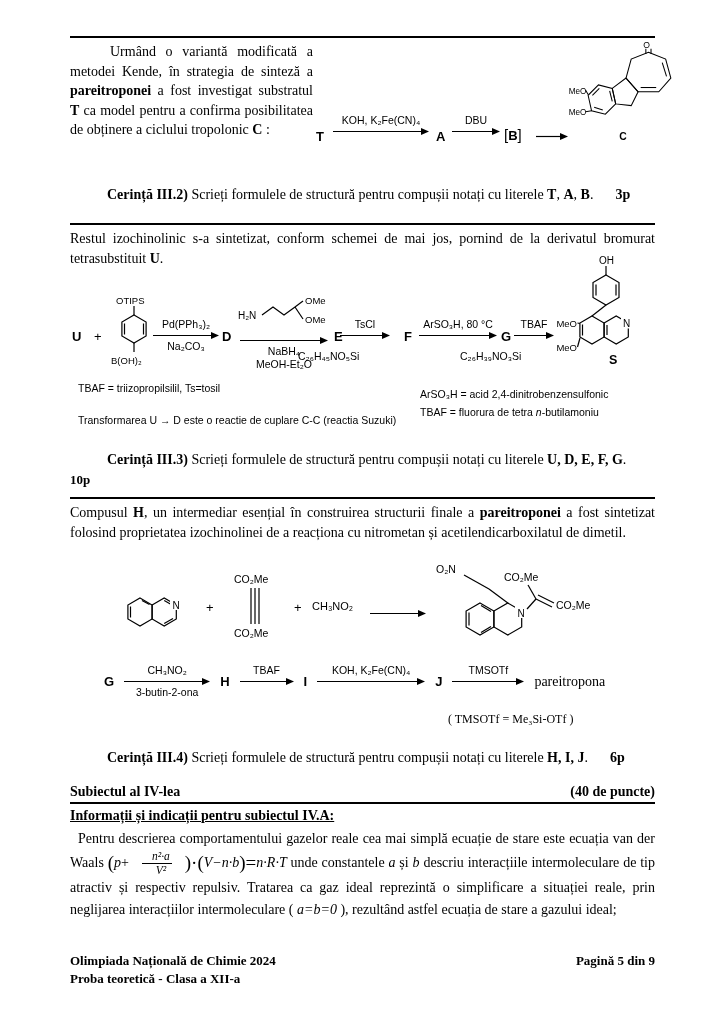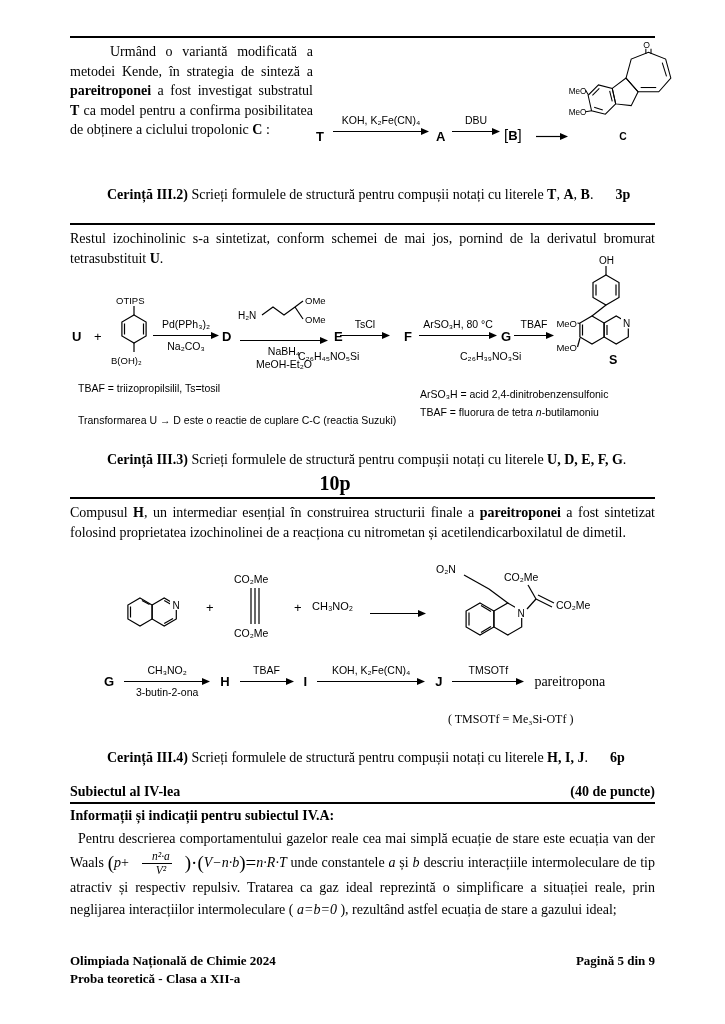--- a/index.html
+++ b/index.html
@@ -23,21 +23,21 @@
   .asp { height:13px; }
   .brk { font-weight:normal; font-size:15px; }
   svg text { font-family:"Liberation Sans",sans-serif; fill:#000; }
   svg .bond, svg line, svg polyline, svg polygon.o { fill:none; stroke:#000; stroke-width:1.2; }
   svg polygon.fill { fill:#000; stroke:none; }
   .scheme4-row { position:absolute; left:70px; display:flex; align-items:center; gap:10px; padding-left:34px; }
   .s4let { font-family:"Liberation Sans",sans-serif; font-weight:bold; font-size:13px; }
   .s4prod { font-size:14px; }
   .subject-hdr { position:absolute; left:70px; width:585px; display:flex; justify-content:space-between;
                  font-weight:bold; font-size:14px; border-bottom:2px solid #000; padding-bottom:2px; }
-  .info-title { position:absolute; left:70px; font-weight:bold; font-size:14px; }
+  .info-title { position:absolute; left:70px; font-weight:bold; font-size:14px; text-decoration:underline; }
   .vdw { position:absolute; left:70px; width:585px; font-size:14px; line-height:22px; text-align:justify; text-indent:8px; }
   .formula { white-space:nowrap; }
   .bp { font-size:19px; vertical-align:-2px; }
   .frac { display:inline-flex; flex-direction:column; align-items:center; vertical-align:middle;
           font-size:11.5px; line-height:1.15; margin:0 13px;justify-content:center; }
   .frac .num { border-bottom:1px solid #000; padding:0 2px; }
   .footer { position:absolute; left:70px; top:952px; width:585px; display:flex; justify-content:space-between;
             font-weight:bold; font-size:13px; line-height:18px; }
 </style>
 </head>
@@ -210,21 +210,21 @@
 
     <span class="sch-sm" style="left:8px; top:126px;">TBAF = triizopropilsilil, Ts=tosil</span>
     <span class="sch-sm" style="left:8px; top:158px;">Transformarea U → D este o reactie de cuplare C-C (reactia Suzuki)</span>
     <span class="sch-sm" style="left:350px; top:132px;">ArSO₃H = acid 2,4-dinitrobenzensulfonic</span>
     <span class="sch-sm" style="left:350px; top:150px;"><span>TBAF = fluorura de tetra </span><span class="it">n</span><span>-butilamoniu</span></span>
   </div>
 
   <p class="cer" style="top:450px; width:610px;">
     <span class="b">Cerință III.3)</span><span> Scrieți formulele de structură pentru compușii notați cu literele </span><span class="b">U, D, E, F, G</span><span>.</span>
   </p>
-  <div class="abs b" style="left:70px; top:472px; width:585px; text-align:center; padding-right:55px; font-size:20px;">10p</div>
+  <div class="abs b" style="left:70px; top:472px; width:585px; text-align:left; padding-right:55px; font-size:13px;">10p</div>
 
   <div class="rule" style="top:497px;"></div>
 
   <p class="abs just par" style="left:70px; top:503px; width:585px;">
     <span>Compusul </span><span class="b">H</span><span>, un intermediar esențial în construirea structurii finale a </span><span class="b">pareitroponei</span><span> a fost sintetizat folosind proprietatea izochinolinei de a reacționa cu nitrometan și acetilendicarboxilatul de dimetil.</span>
   </p>
 
   <div class="abs" style="left:70px; top:563px; width:620px; height:102px;">
     <svg class="abs" style="left:48px; top:24px;" width="80" height="50" viewBox="0 0 80 50">
       <polygon class="o" points="22,11 34.1,18 34.1,32 22,39 9.9,32 9.9,18"></polygon>

